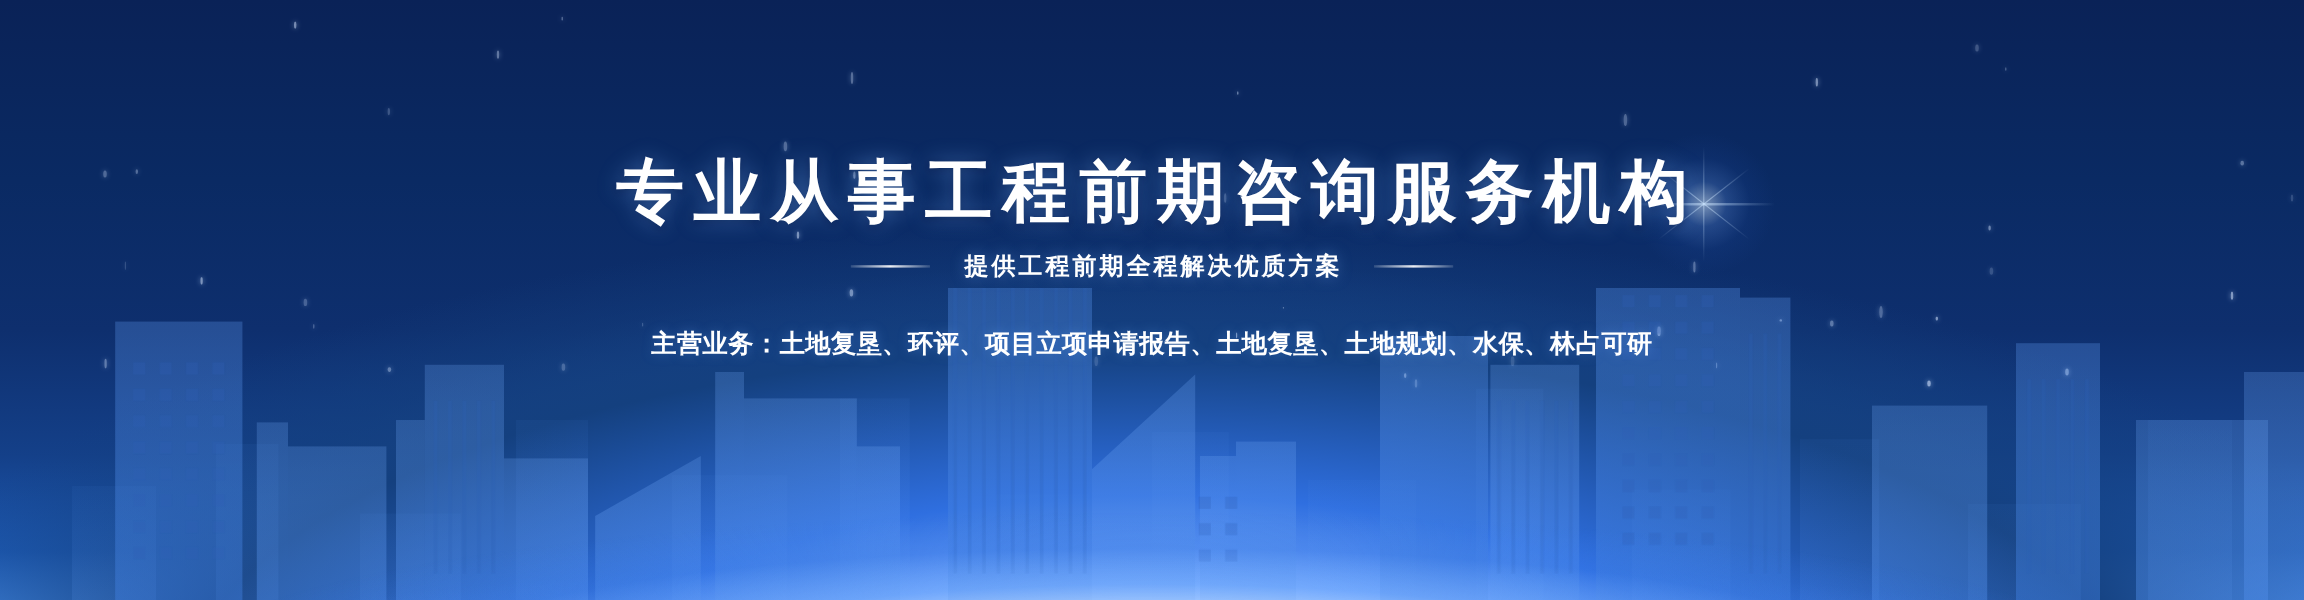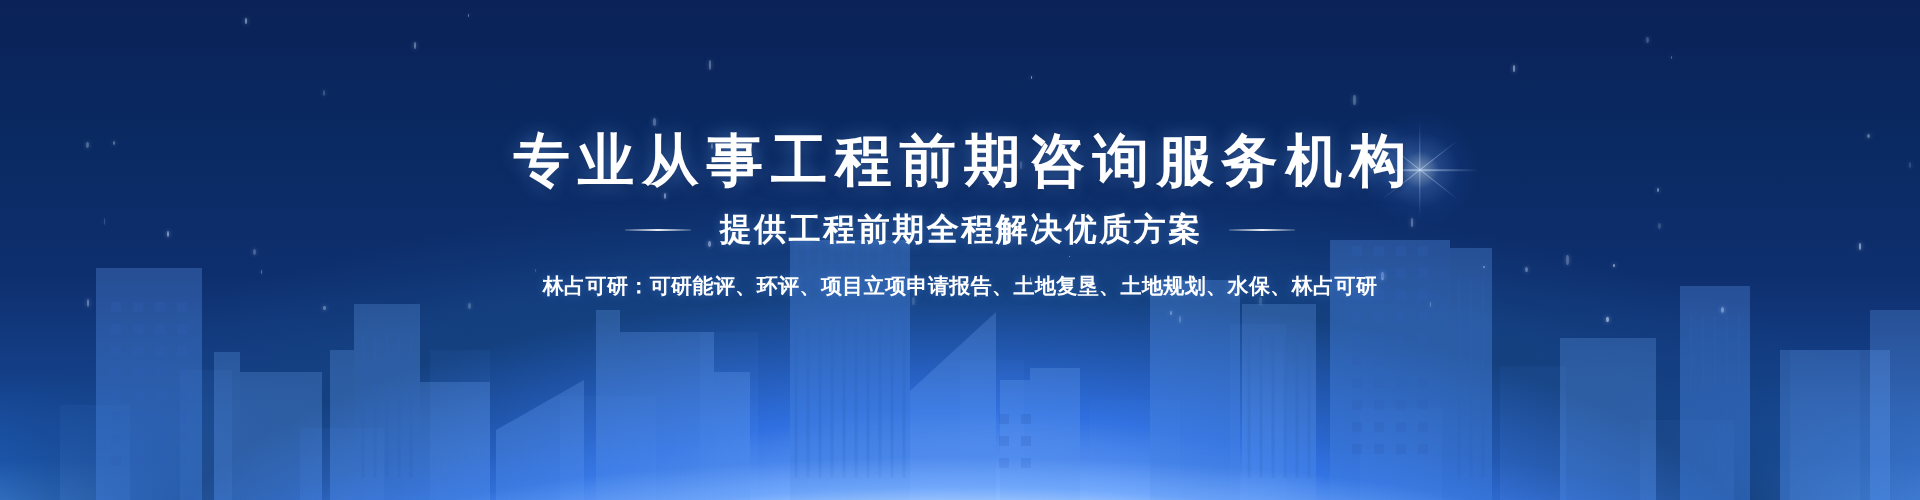--- a/index.html
+++ b/index.html
@@ -87,21 +87,21 @@
   .sub-row{
     position:absolute;left:0;top:208px;width:1920px;
     display:flex;align-items:center;justify-content:center;gap:26px;
   }
   .rule{
     width:66px;height:2px;
     background:linear-gradient(90deg, rgba(255,255,255,0.15), rgba(255,255,255,0.92), rgba(255,255,255,0.15));
   }
   .subtitle{
     color:#ffffff;
-    font-size:32px;
+    font-size:20px;
     font-weight:bold;
     letter-spacing:2.5px;
     text-indent:2.5px;
     white-space:nowrap;
     text-shadow:0 0 12px rgba(120,180,255,0.4);
     text-align:right;
   }
 
   .biz{
     position:absolute;left:0;top:272px;width:1920px;
@@ -368,16 +368,16 @@
   <div class="content">
 
     <div class="title">专业从事工程前期咨询服务机构</div>
 
     <div class="sub-row">
       <span class="rule"></span>
       <span class="subtitle">提供工程前期全程解决优质方案</span>
       <span class="rule"></span>
     </div>
 
-    <div class="biz">林占可研：可研能评、环评、项目立项申请报告、土地复垦、土地规划、水保、林占可研</div>
+    <div class="biz">主营业务：土地复垦、环评、项目立项申请报告、土地复垦、土地规划、水保、林占可研</div>
 
   </div>
 </div>
 
 </body></html>

